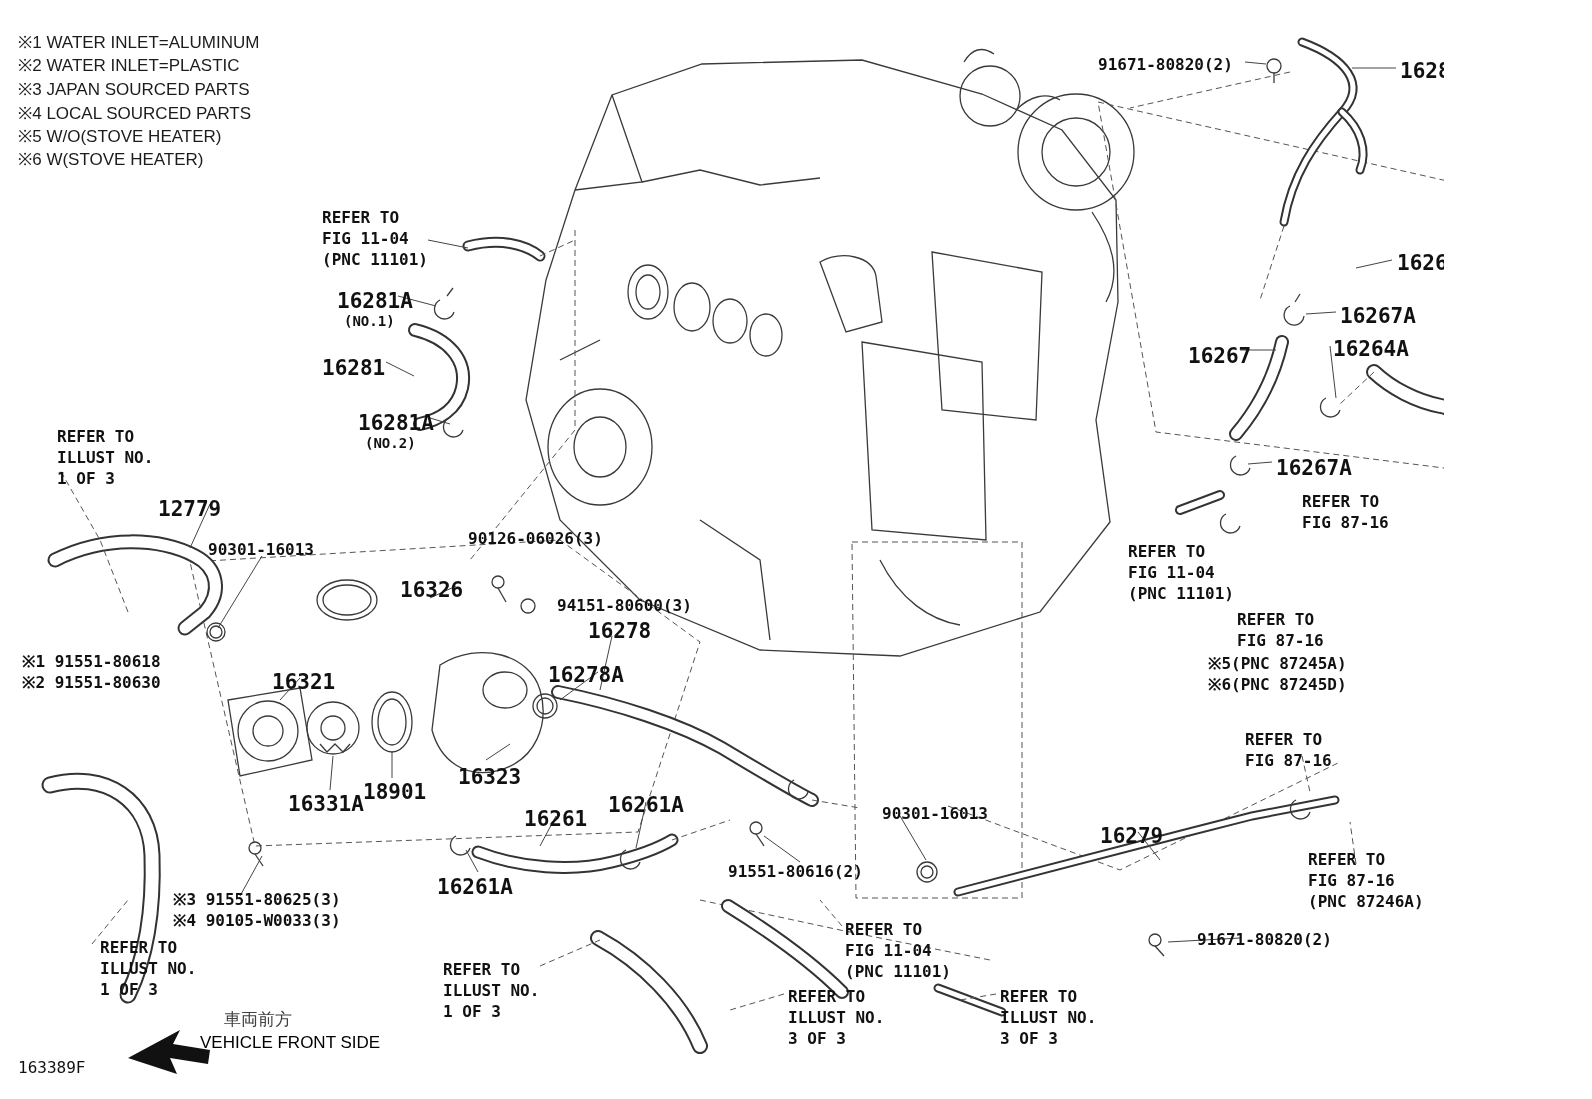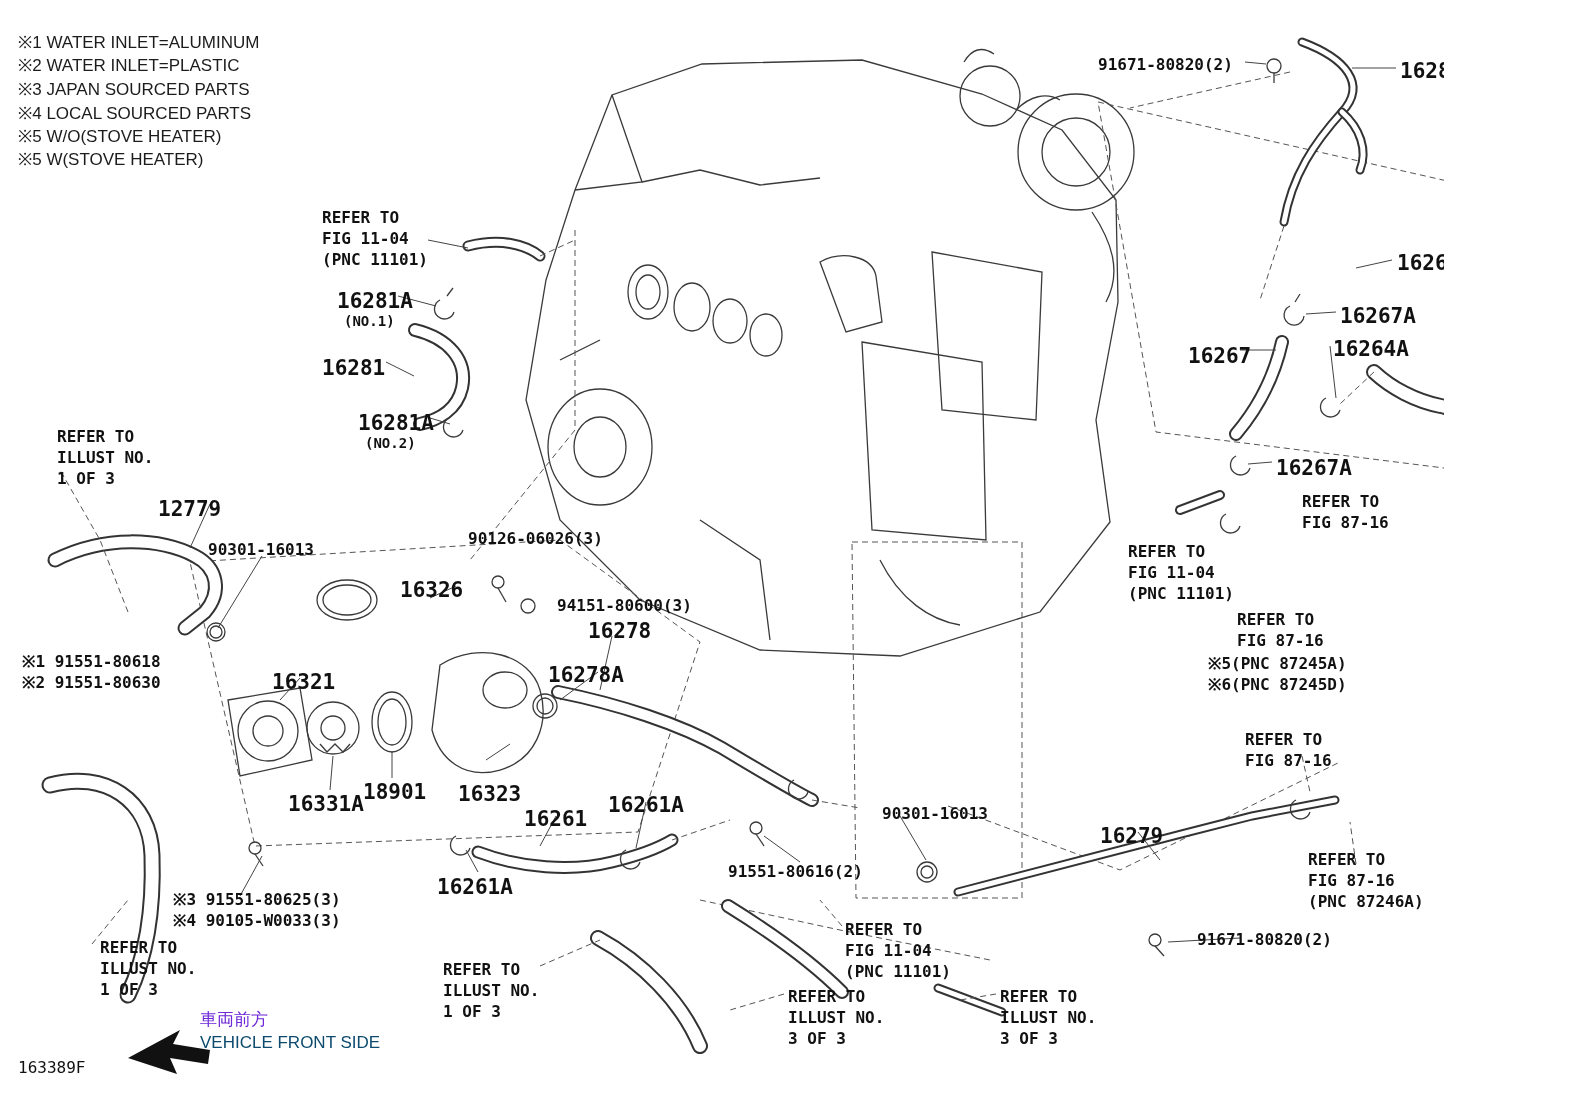--- a/index.html
+++ b/index.html
@@ -7,22 +7,22 @@
          font-family:"DejaVu Sans Mono","Liberation Mono",monospace;}
   svg{position:absolute;left:0;top:0;}
   .lbl{position:absolute;font-family:"DejaVu Sans Mono","Liberation Mono",monospace;
        font-weight:bold;font-size:16px;color:#111;white-space:pre-line;line-height:1.3;}
   .lg{font-size:21px;}
   .sm{font-size:14px;font-weight:bold;}
   .note{position:absolute;font-family:"Liberation Sans",sans-serif;font-size:17px;
         color:#1c1c1c;white-space:pre-line;}
   .footer-code{position:absolute;font-family:"DejaVu Sans Mono","Liberation Mono",monospace;
         font-size:16px;color:#111;}
-  .front-jp{position:absolute;font-family:Liberation Mono, monospace;font-size:17px;color:#6d28d9;}
-  .front-en{position:absolute;font-family:"Liberation Sans",sans-serif;font-size:17px;color:#0c4a6e;}
+  .front-jp{position:absolute;font-family:Liberation Mono, monospace;font-size:17px;color:#404040;margin-left:24px;}
+  .front-en{position:absolute;font-family:"Liberation Sans",sans-serif;font-size:17px;color:#000000;}
 </style>
 </head>
 <body>
 
 <div id="stage">
 
 <svg width="1592" height="1099" viewBox="0 0 1592 1099">
 
   <g fill="none" stroke="#3a3a3a" stroke-width="1.3">
     <path d="M575,190 L612,95 L702,64 L862,60 L982,94 L1062,130 L1116,200 L1118,302 L1096,420 L1110,522 L1040,612 L900,656 L760,650 L640,600 L560,520 L526,400 L546,280 Z"></path>
@@ -204,21 +204,21 @@
 
   <polygon points="128,1058 180,1030 173,1044 210,1050 208,1064 170,1058 177,1074" fill="#111"></polygon>
 </svg>
 
   <div>
     <div class="note" style="left:18px;top:30px">※1 WATER INLET=ALUMINUM</div>
     <div class="note" style="left:18px;top:53px">※2 WATER INLET=PLASTIC</div>
     <div class="note" style="left:18px;top:77px">※3 JAPAN SOURCED PARTS</div>
     <div class="note" style="left:18px;top:101px">※4 LOCAL SOURCED PARTS</div>
     <div class="note" style="left:18px;top:124px">※5 W/O(STOVE HEATER)</div>
-    <div class="note" style="left:18px;top:147px">※5 W(STOVE HEATER)</div>
+    <div class="note" style="left:18px;top:147px">※6 W(STOVE HEATER)</div>
   </div>
 
   <div class="lbl" style="left:1098px;top:55px">91671-80820(2)</div>
   <div class="lbl lg" style="left:1400px;top:58px">16289</div>
   <div class="lbl" style="left:322px;top:208px">REFER TO
 FIG 11-04
 (PNC 11101)</div>
   <div class="lbl lg" style="left:337px;top:288px">16281A</div>
   <div class="lbl sm" style="left:344px;top:312px">(NO.1)</div>
   <div class="lbl lg" style="left:322px;top:355px">16281</div>
@@ -245,21 +245,21 @@
   <div class="lbl lg" style="left:158px;top:496px">12779</div>
   <div class="lbl" style="left:208px;top:540px">90301-16013</div>
   <div class="lbl" style="left:468px;top:529px">90126-06026(3)</div>
   <div class="lbl lg" style="left:400px;top:577px">16326</div>
   <div class="lbl" style="left:557px;top:596px">94151-80600(3)</div>
   <div class="lbl lg" style="left:588px;top:618px">16278</div>
   <div class="lbl lg" style="left:548px;top:662px">16278A</div>
   <div class="lbl" style="left:22px;top:652px">※1 91551-80618
 ※2 91551-80630</div>
   <div class="lbl lg" style="left:272px;top:669px">16321</div>
-  <div class="lbl lg" style="left:458px;top:781px">16323</div>
+  <div class="lbl lg" style="left:458px;top:764px">16323</div>
   <div class="lbl lg" style="left:288px;top:791px">16331A</div>
   <div class="lbl lg" style="left:363px;top:779px">18901</div>
   <div class="lbl lg" style="left:524px;top:806px">16261</div>
   <div class="lbl lg" style="left:608px;top:792px">16261A</div>
   <div class="lbl lg" style="left:437px;top:874px">16261A</div>
   <div class="lbl" style="left:882px;top:804px">90301-16013</div>
   <div class="lbl" style="left:728px;top:862px">91551-80616(2)</div>
   <div class="lbl" style="left:1245px;top:730px">REFER TO
 FIG 87-16</div>
   <div class="lbl lg" style="left:1100px;top:823px">16279</div>

